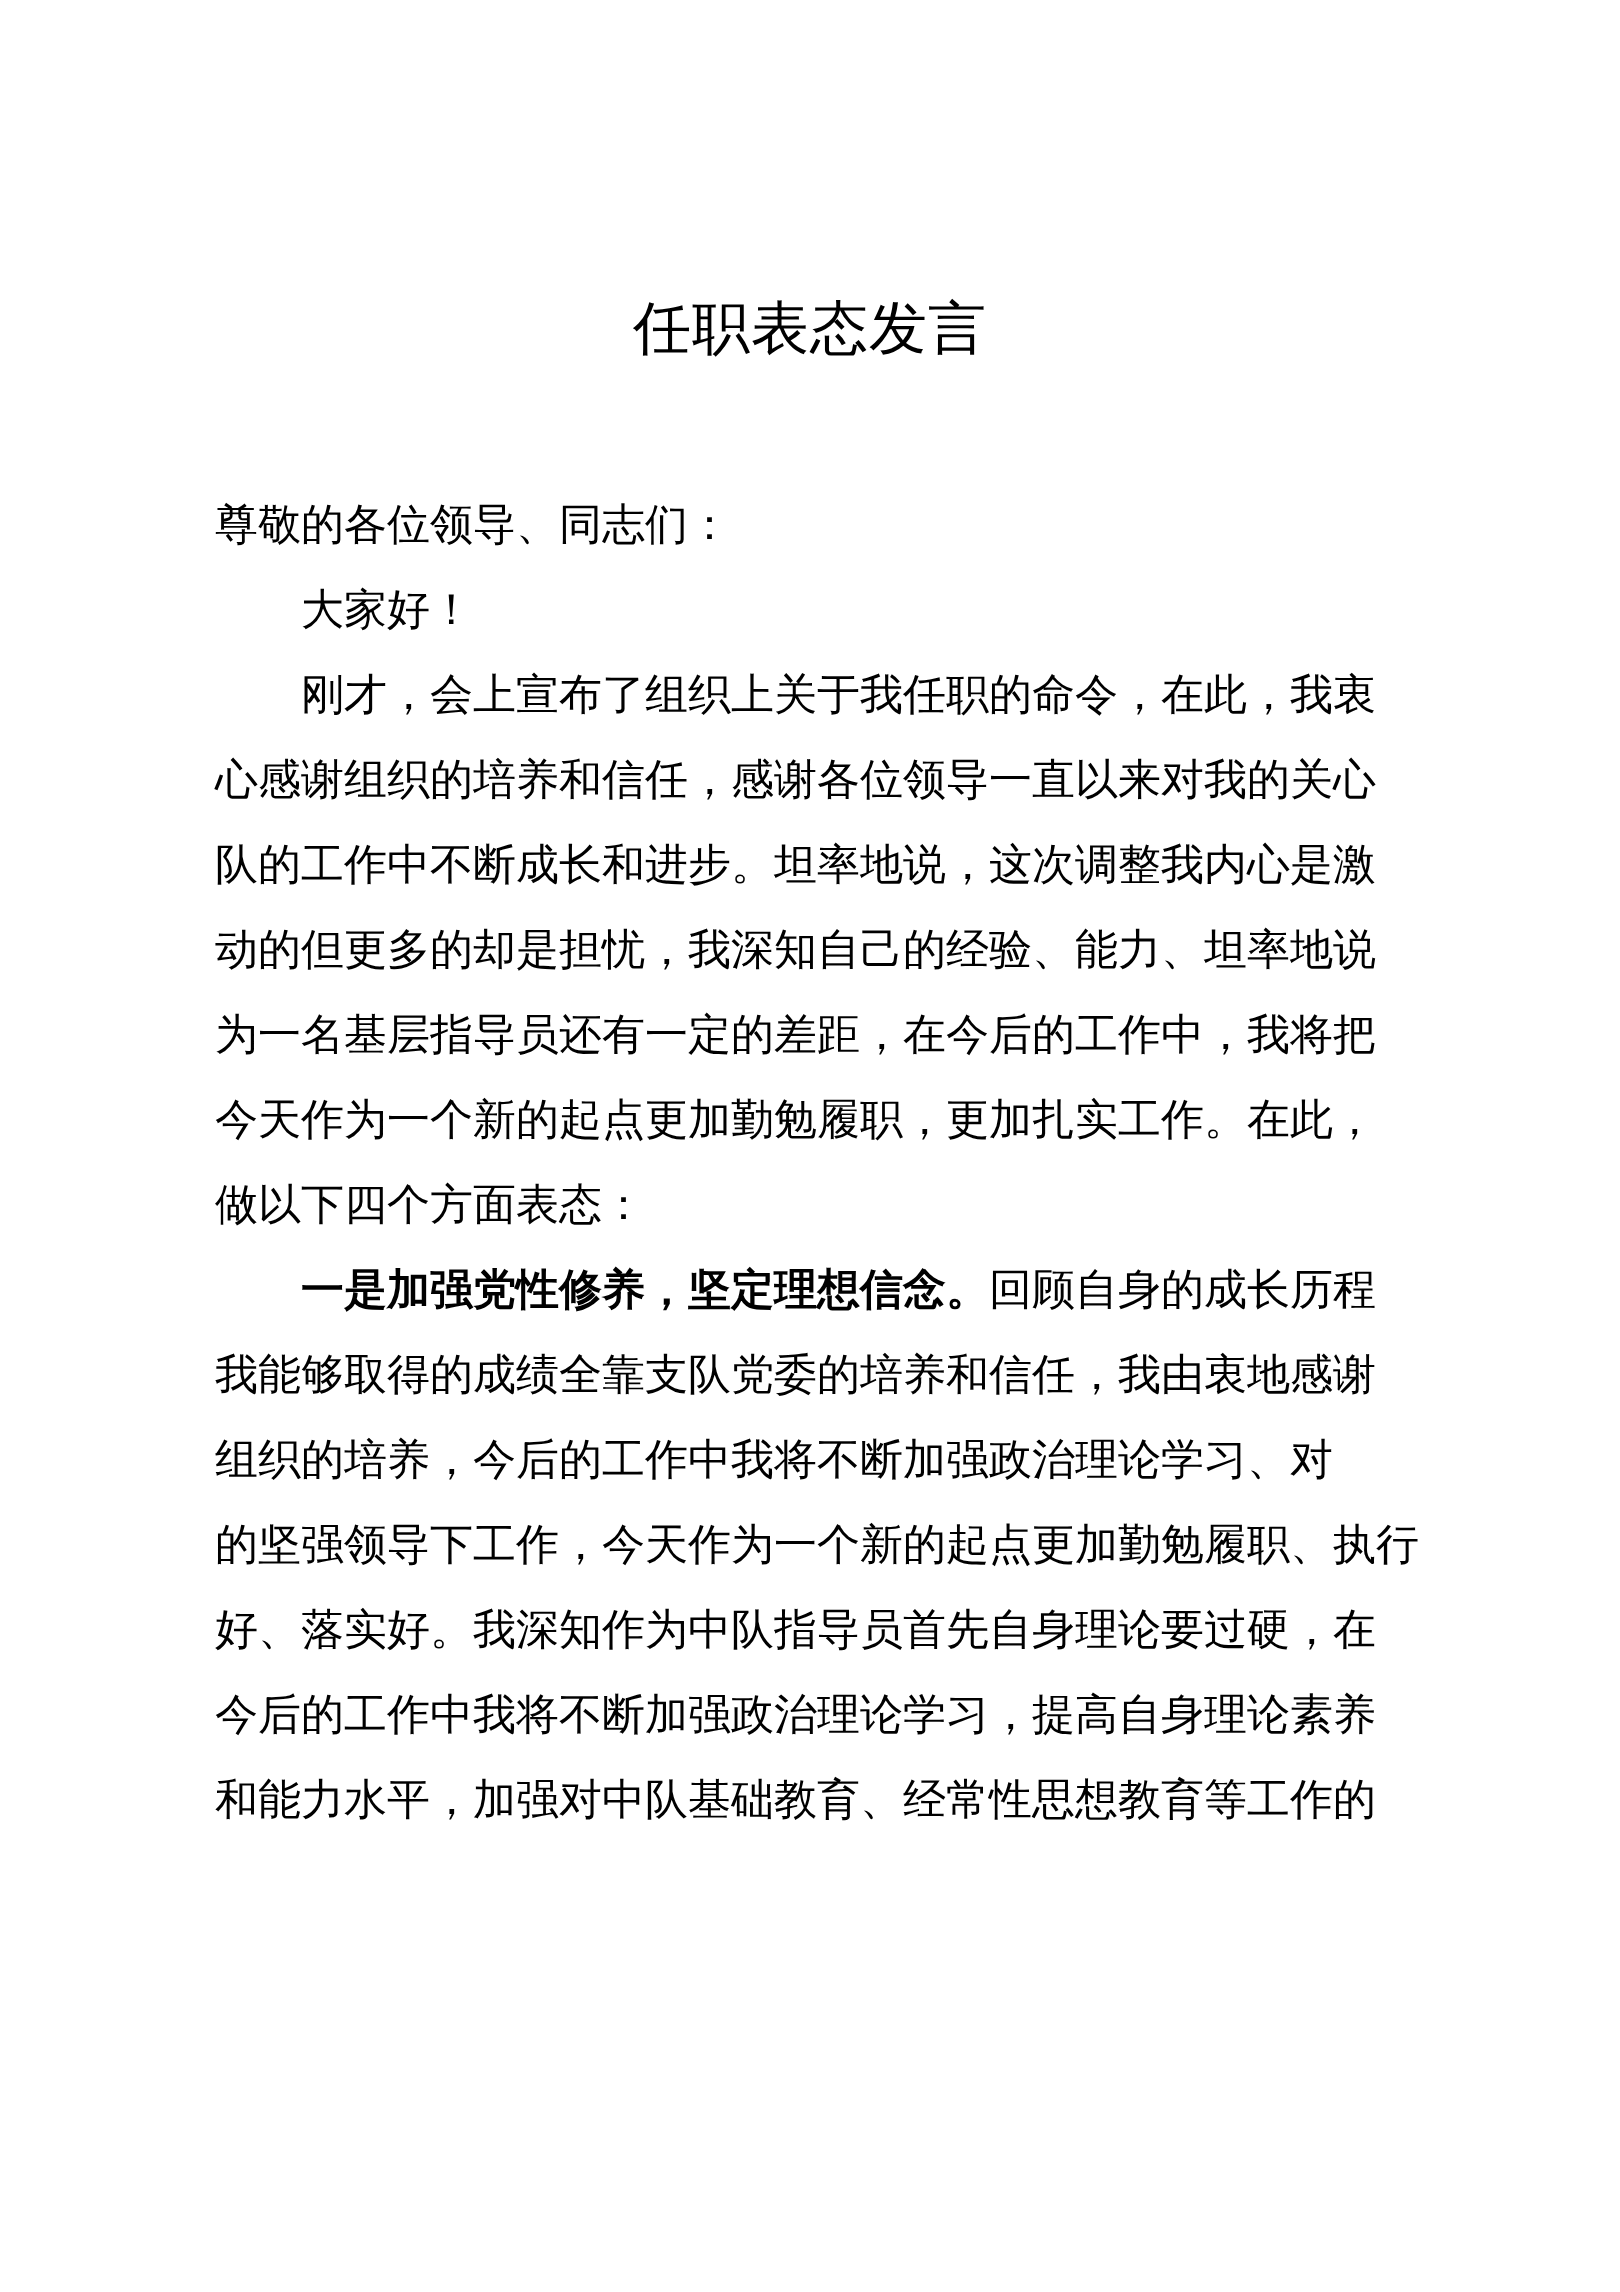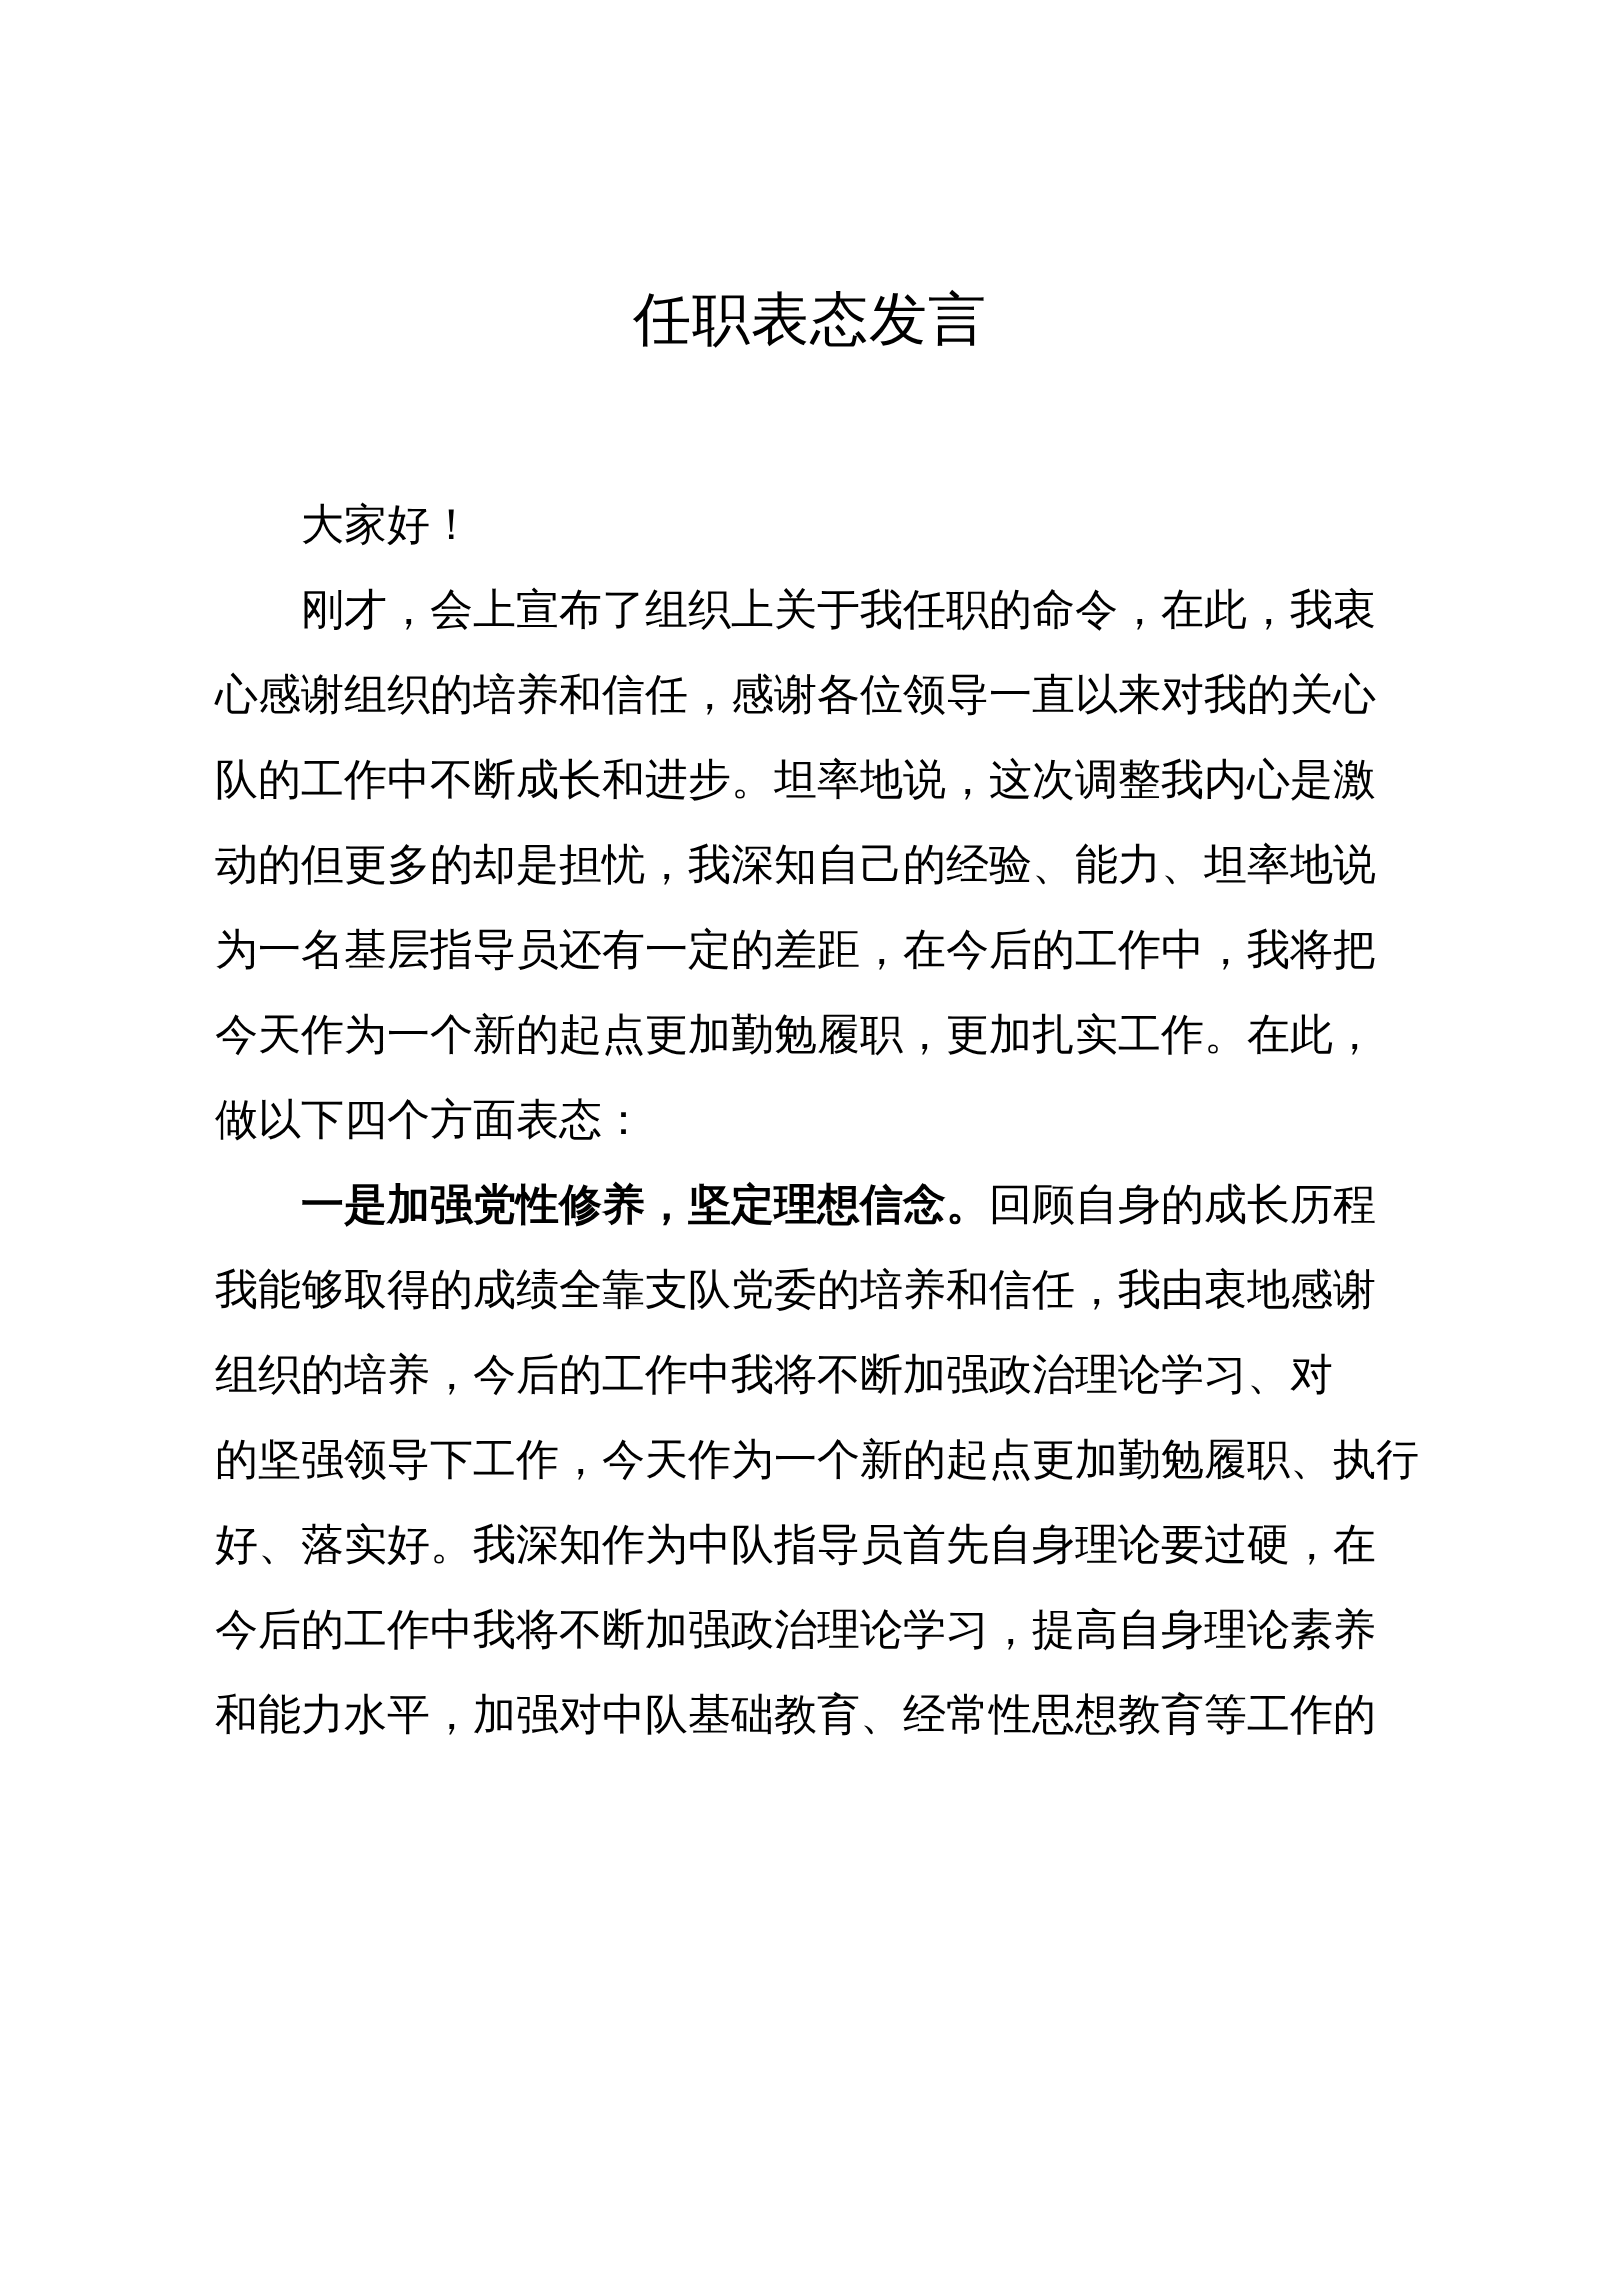--- a/index.html
+++ b/index.html
@@ -14,21 +14,21 @@
     position: relative;
     width: 1620px;
     height: 2293px;
     background: #ffffff;
     overflow: hidden;
     box-sizing: border-box;
   }
   .doc-title {
     position: absolute;
     left: 0;
-    top: 280px;
+    top: 289px;
     width: 1620px;
     text-align: center;
     font-size: 58px;
     line-height: 78px;
     color: #000000;
     letter-spacing: 1px;
     font-weight: 400;
     white-space: nowrap;
   }
   .body-block {
@@ -52,20 +52,21 @@
 </style>
 </head>
 <body>
 
 <div class="page">
 
   <div class="doc-title">任职表态发言</div>
 
   <div class="body-block">
 
+    <div class="line">尊敬的各位领导、同志们：</div>
 
     <div class="line">　　大家好！</div>
 
     <div class="line">　　刚才，会上宣布了组织上关于我任职的命令，在此，我衷</div>
     <div class="line">心感谢组织的培养和信任，感谢各位领导一直以来对我的关心</div>
     <div class="line">队的工作中不断成长和进步。坦率地说，这次调整我内心是激</div>
     <div class="line">动的但更多的却是担忧，我深知自己的经验、能力、坦率地说</div>
     <div class="line">为一名基层指导员还有一定的差距，在今后的工作中，我将把</div>
     <div class="line">今天作为一个新的起点更加勤勉履职，更加扎实工作。在此，</div>
     <div class="line">做以下四个方面表态：</div>

